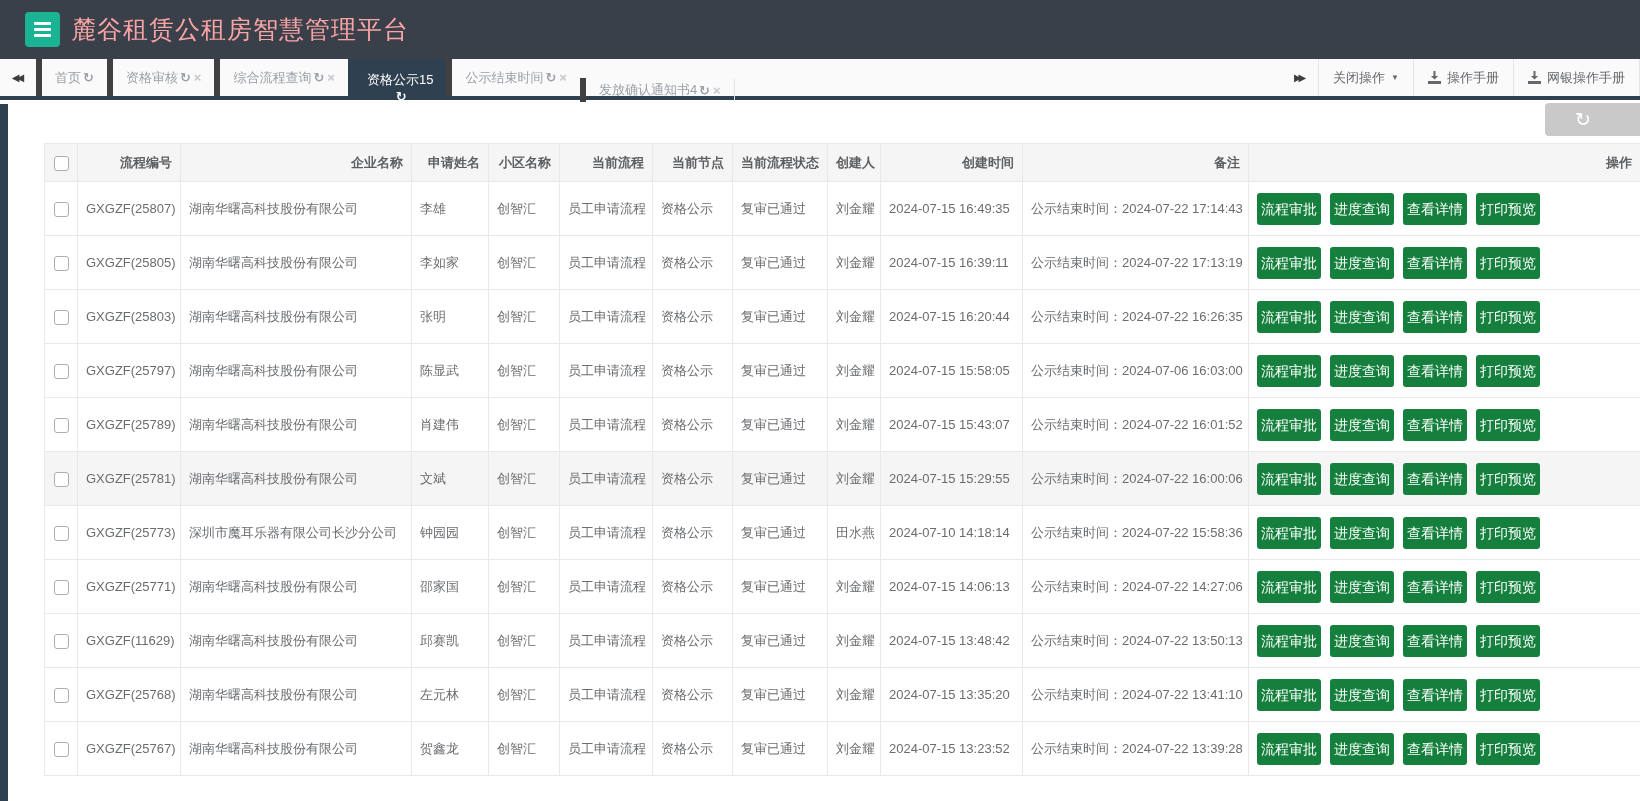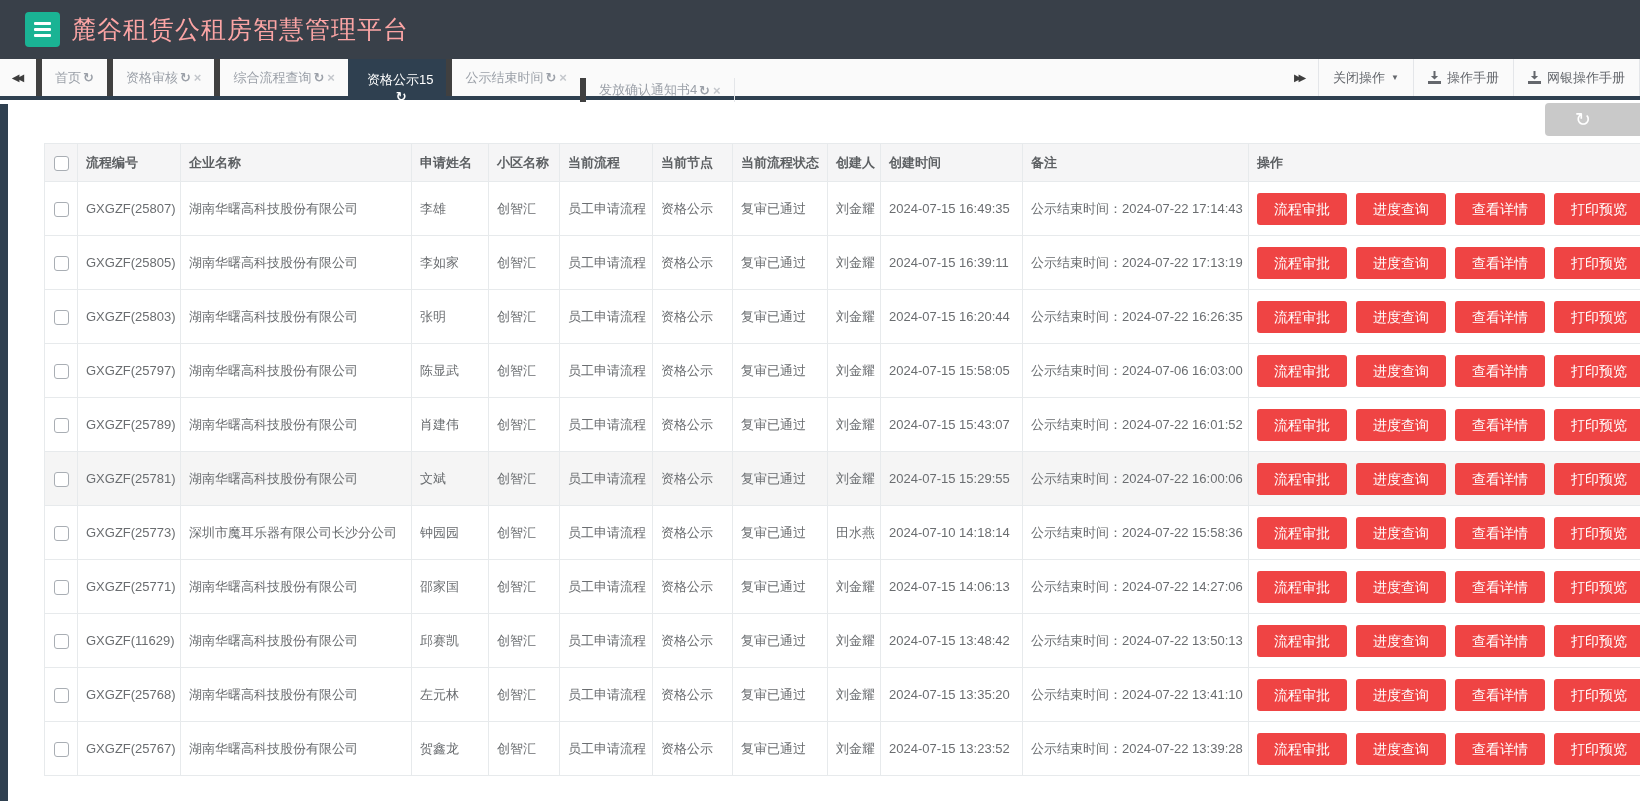--- a/index.html
+++ b/index.html
@@ -61,31 +61,31 @@
     background:#c9c9c9; border-radius:4px; color:#fff; font-size:19px;
     display:flex; align-items:center; padding-left:30px; cursor:pointer;
   }
 
   
   table.grid {
     position:absolute; top:143px; left:44px; width:1596px;
     border-collapse:collapse; table-layout:fixed; font-size:13px; color:#6a6d70;
   }
   .grid th, .grid td { border:1px solid #e7eaec; padding:0 8px; text-align:left; overflow:hidden; white-space:nowrap; }
-  .grid thead th { background:#f5f5f6; height:38px; font-weight:bold; color:#5d6063; font-size:13px; }
+  .grid thead th { background:#f5f5f6; height:38px; font-weight:bold; color:#5d6063; font-size:13px;text-align:right; }
   .grid tbody td { height:54px; background:#fff; }
   .grid tbody tr.highlighted td { background:#f5f5f5; }
   .col-check-cell { text-align:center !important; padding:0 !important; }
   .grid input[type=checkbox] {
     width:15px; height:15px; appearance:none; -webkit-appearance:none;
     border:1px solid #a9aeb4; border-radius:3px; background:#fff; vertical-align:middle; cursor:pointer; margin:0;
   }
   .action-btn {
-    display:inline-block; background:#ef4444; color:#fff; font-size:14px;
-    padding:9px 17px; border:none; border-radius:3px; margin-right:9px; cursor:pointer;
+    display:inline-block; background:#15803d; color:#fff; font-size:14px;
+    padding:9px 4px; border:none; border-radius:3px; margin-right:9px; cursor:pointer;
     font-family:inherit; line-height:1;
   }
 </style>
 </head>
 <body>
 
 <div class="top-header">
   <div class="hamburger-btn">
     <span></span>
       <span></span>

